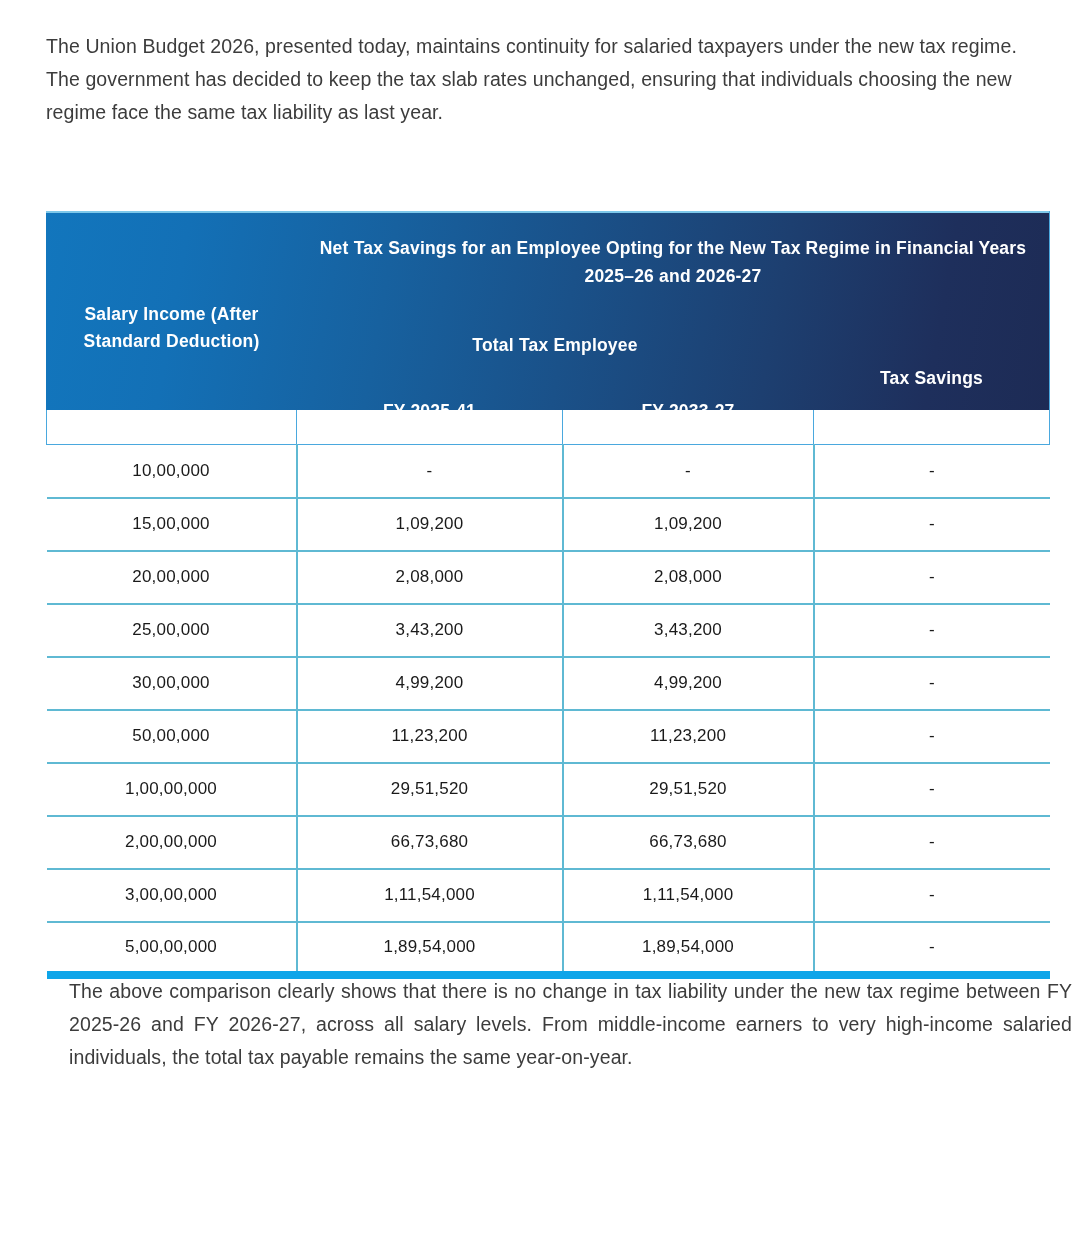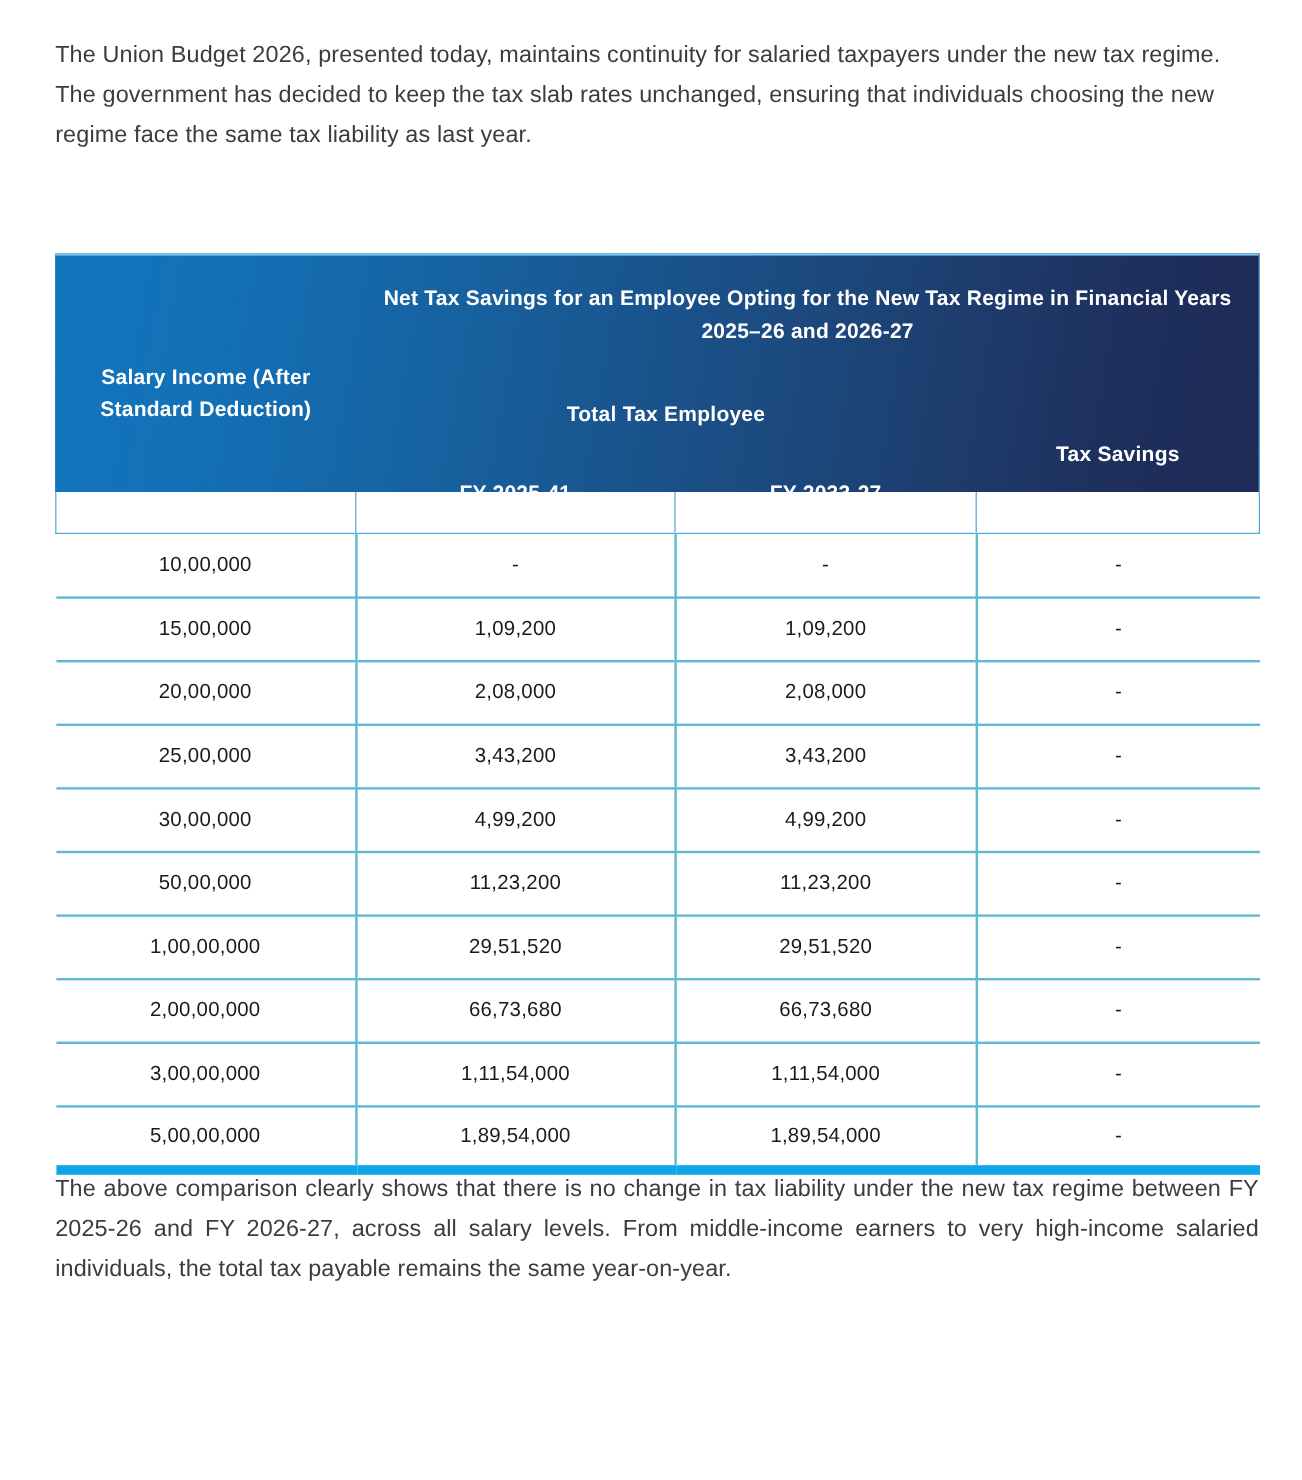--- a/index.html
+++ b/index.html
@@ -28,21 +28,21 @@
     position: absolute;
     left: 46px;
     width: 1003px;
     font-size: 19.5px;
     line-height: 33px;
     color: #3c3c3c;
     letter-spacing: 0.1px;
   }
   .para-intro-1 { top: 10px; }
   .para-intro-2 { top: 133px; }
-  .para-after-1 { top: 955px; text-align: justify; }
+  .para-after-1 { top: 955px; text-align: justify; margin-left: 23px; }
   .para-after-2 { top: 1113px; }
 
   
   .tax-table-wrap {
     position: absolute;
     left: 46px;
     top: 211px;
     width: 1003px;
   }
   table.tax-table {

